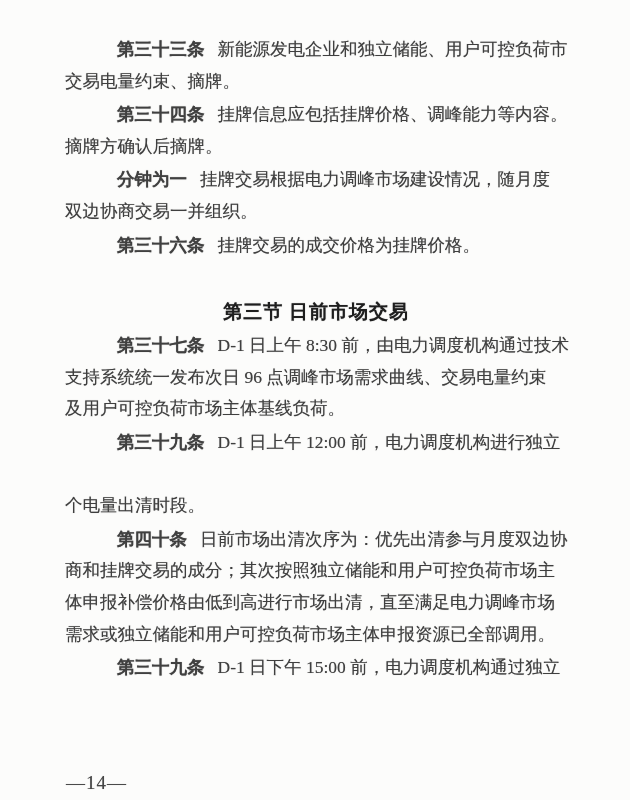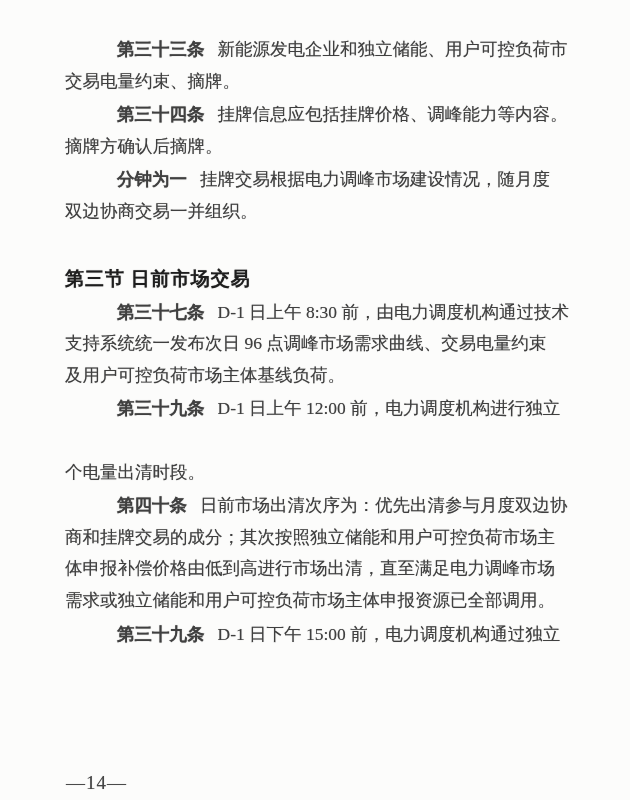--- a/index.html
+++ b/index.html
@@ -36,20 +36,21 @@
     color: #404040;
     margin-right: 13px;
     text-shadow: 0 0 0.8px rgba(30,30,30,0.6);
   }
   .section-heading {
     margin: 35px 0 2px 0;
     font-size: 19px;
     line-height: 32px;
     font-weight: bold;
     color: #1e1e1e;
+    text-align: center;
     text-indent: 0;
     letter-spacing: 1px;
     text-shadow: 0 0 0.8px rgba(30,30,30,0.6);
   }
   .page-number {
     position: absolute;
     left: 66px;
     top: 772px;
     font-size: 19px;
     color: #454545;
@@ -58,20 +59,21 @@
   }
 </style>
 </head>
 <body>
 
 <div class="page">
   <div class="doc-body">
       <p class="para"><span class="term">第三十三条</span><span>新能源发电企业和独立储能、用户可控负荷市</span><br><span>交易电量约束、摘牌。</span></p>
       <p class="para"><span class="term">第三十四条</span><span>挂牌信息应包括挂牌价格、调峰能力等内容。</span><br><span>摘牌方确认后摘牌。</span></p>
       <p class="para"><span class="term">分钟为一</span><span>挂牌交易根据电力调峰市场建设情况，随月度</span><br><span>双边协商交易一并组织。</span></p>
+      <p class="para"><span class="term">第三十六条</span><span>挂牌交易的成交价格为挂牌价格。</span></p>
       <div class="section-heading">第三节 日前市场交易</div>
       <p class="para"><span class="term">第三十七条</span><span>D-1 日上午 8:30 前，由电力调度机构通过技术</span><br><span>支持系统统一发布次日 96 点调峰市场需求曲线、交易电量约束</span><br><span>及用户可控负荷市场主体基线负荷。</span></p>
       <p class="para"><span class="term">第三十九条</span><span>D-1 日上午 12:00 前，电力调度机构进行独立</span><br><br><span>个电量出清时段。</span></p>
       <p class="para"><span class="term">第四十条</span><span>日前市场出清次序为：优先出清参与月度双边协</span><br><span>商和挂牌交易的成分；其次按照独立储能和用户可控负荷市场主</span><br><span>体申报补偿价格由低到高进行市场出清，直至满足电力调峰市场</span><br><span>需求或独立储能和用户可控负荷市场主体申报资源已全部调用。</span></p>
       <p class="para"><span class="term">第三十九条</span><span>D-1 日下午 15:00 前，电力调度机构通过独立</span></p>
     </div>
   <div class="page-number">—14—</div>
 </div>
 
 </body></html>

